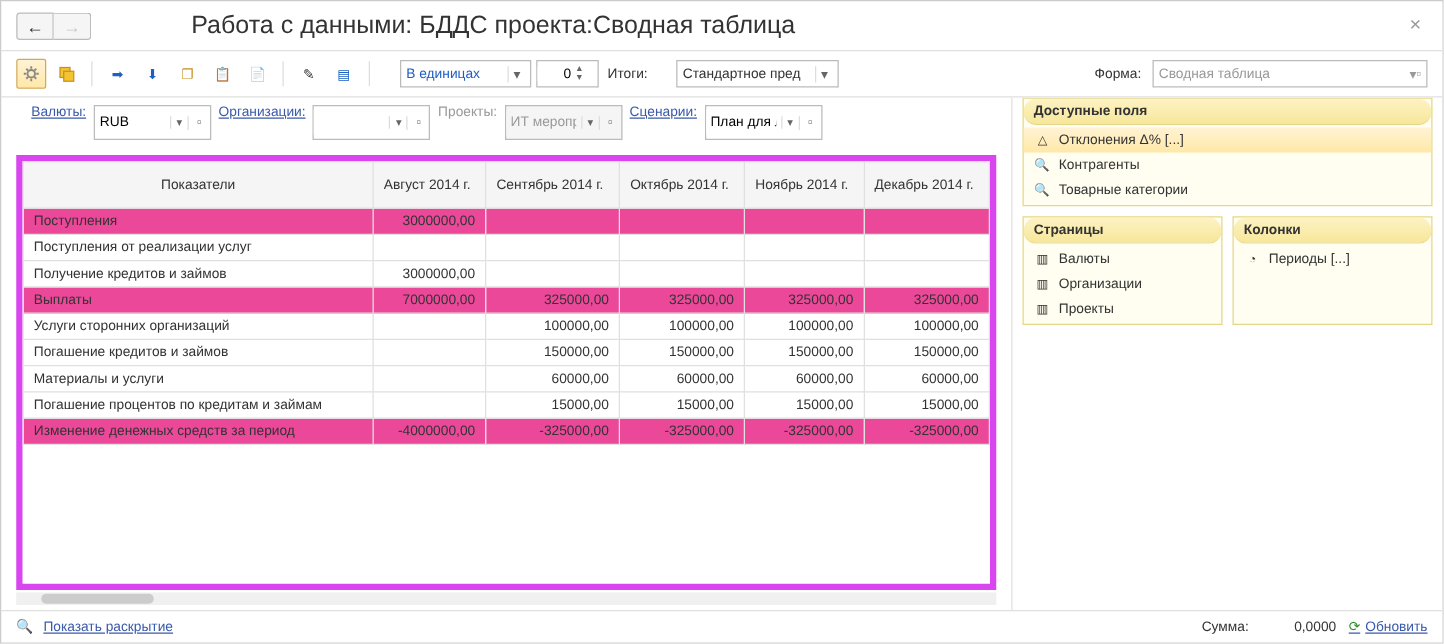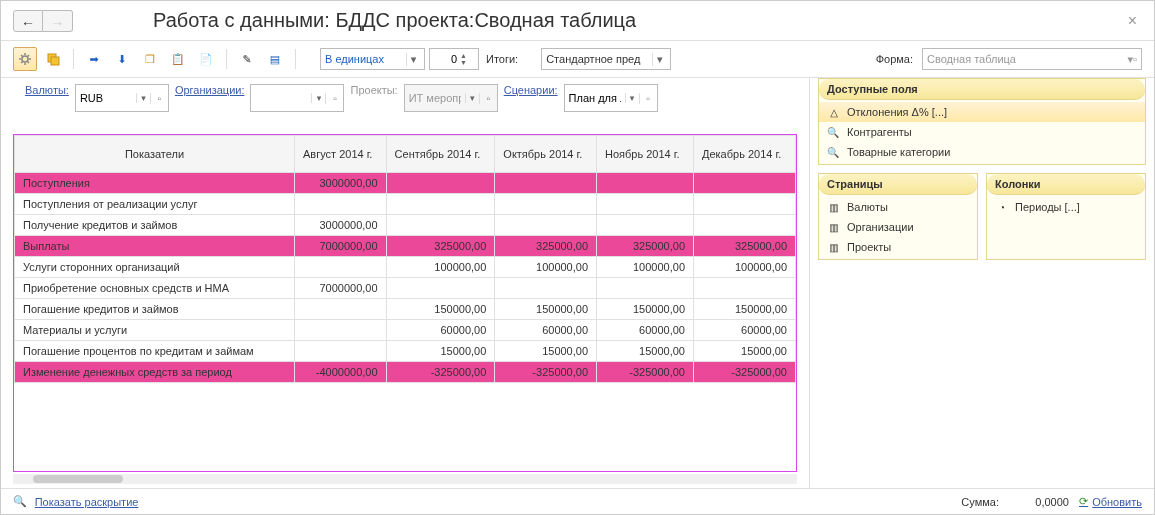--- a/index.html
+++ b/index.html
@@ -31,21 +31,21 @@
 .filter-bar { display: flex; align-items: flex-start; padding: 6px 12px; gap: 6px; }
 .filter-label { color: #3a5aab; text-decoration: underline; cursor: pointer; font-size: 11px; }
 .filter-label.disabled { color: #999; text-decoration: none; cursor: default; }
 .filter-input { border: 1px solid #bbb; height: 28px; display: flex; align-items: center; background: #fff; }
 .filter-input input { border: none; height: 20px; padding: 0 4px; font-size: 11px; outline: none; }
 .filter-input .dd { width: 14px; text-align: center; cursor: pointer; color: #666; border-left: 1px solid #ddd; font-size: 9px; }
 .filter-input .ext { width: 18px; text-align: center; cursor: pointer; color: #666; border-left: 1px solid #ddd; font-size: 10px; }
 
 .body-area { flex: 1; display: flex; overflow: hidden; }
 .main-area { flex: 1; display: flex; flex-direction: column; padding: 0 12px 4px; overflow: hidden; }
-.table-wrap { flex: 1; overflow: auto; border: 1px solid #d946ef; margin-top: 16px; }
+.table-wrap { flex: 1; overflow: auto; border: 5px solid #d946ef; margin-top: 6px; }
 table { border-collapse: collapse; width: 100%; font-size: 11px; }
 th, td { border: 1px solid #e0e0e0; padding: 4px 8px; text-align: left; white-space: nowrap; }
 th { background: #f5f5f5; font-weight: normal; }
 th.first { text-align: center; width: 280px; padding: 12px 8px; }
 td.num { text-align: right; }
 tr.greenish td { background: #ec4899; }
 .hscroll { height: 10px; background: #f0f0f0; margin-top: 2px; position: relative; }
 .hscroll-thumb { position: absolute; left: 20px; width: 90px; height: 8px; background: #ccc; border-radius: 4px; top: 1px; }
 
 .side-panel { width: 345px; border-left: 1px solid #e0e0e0; padding: 0 8px 8px 8px; display: flex; flex-direction: column; gap: 8px; overflow: auto; }
@@ -223,28 +223,20 @@
               </tr>
               <tr>
                 <td>Услуги сторонних организаций</td>
                 <td class="num"></td>
                 <td class="num">100000,00</td>
                 <td class="num">100000,00</td>
                 <td class="num">100000,00</td>
                 <td class="num">100000,00</td>
               </tr>
               <tr>
-                <td>Приобретение основных средств и НМА</td>
-                <td class="num">7000000,00</td>
-                <td class="num"></td>
-                <td class="num"></td>
-                <td class="num"></td>
-                <td class="num"></td>
-              </tr>
-              <tr>
                 <td>Погашение кредитов и займов</td>
                 <td class="num"></td>
                 <td class="num">150000,00</td>
                 <td class="num">150000,00</td>
                 <td class="num">150000,00</td>
                 <td class="num">150000,00</td>
               </tr>
               <tr>
                 <td>Материалы и услуги</td>
                 <td class="num"></td>

